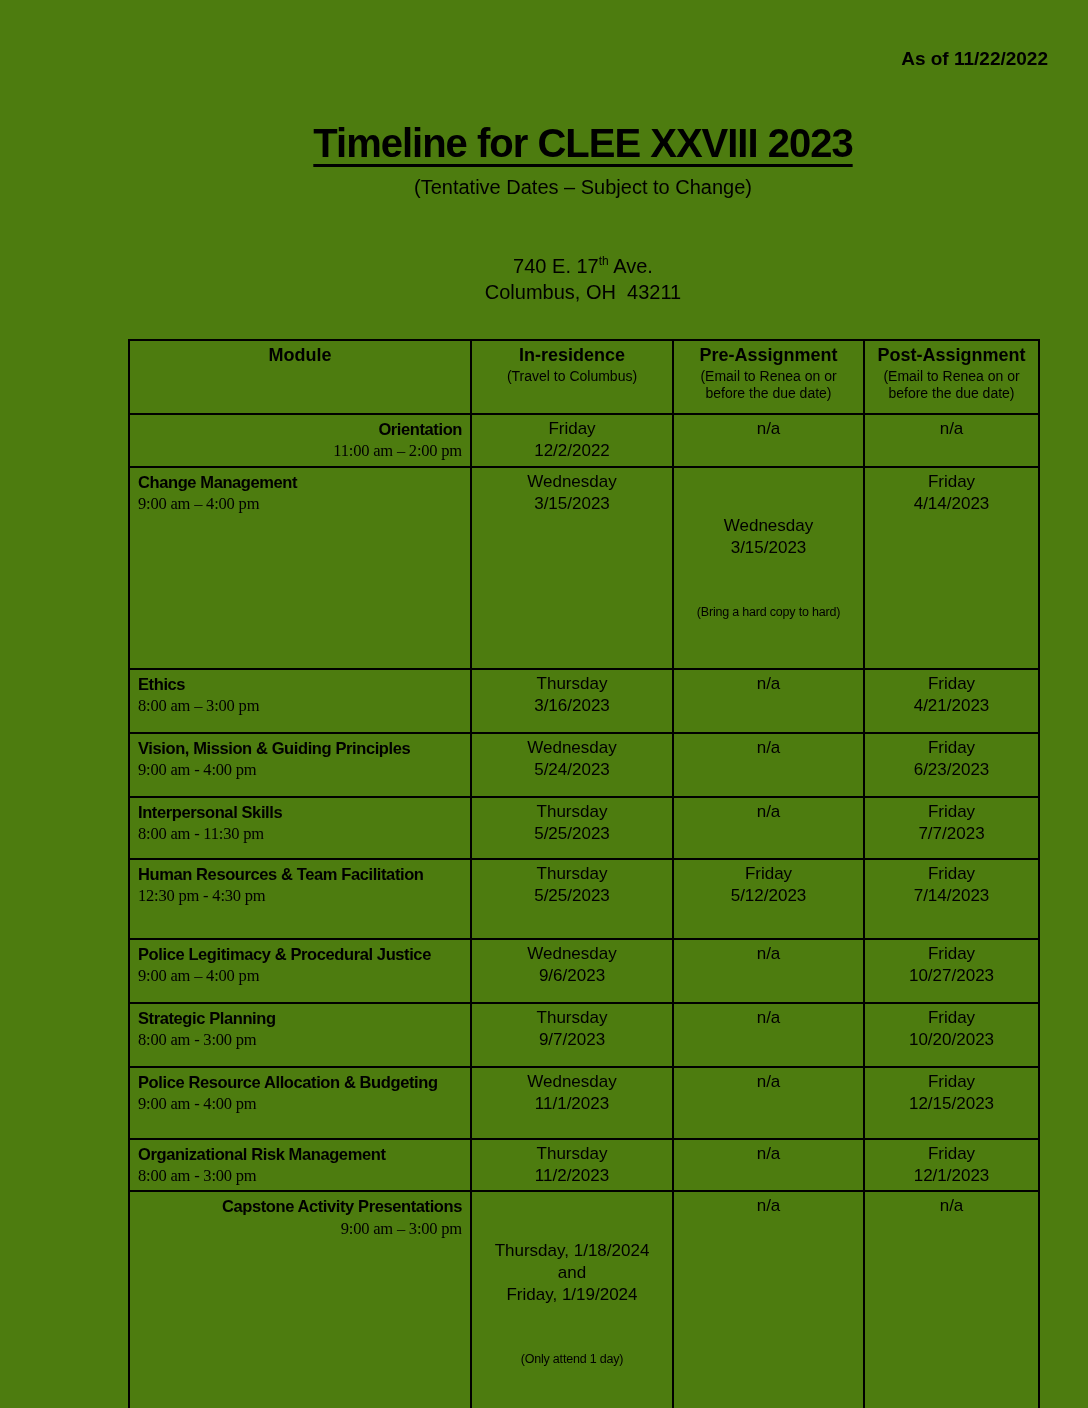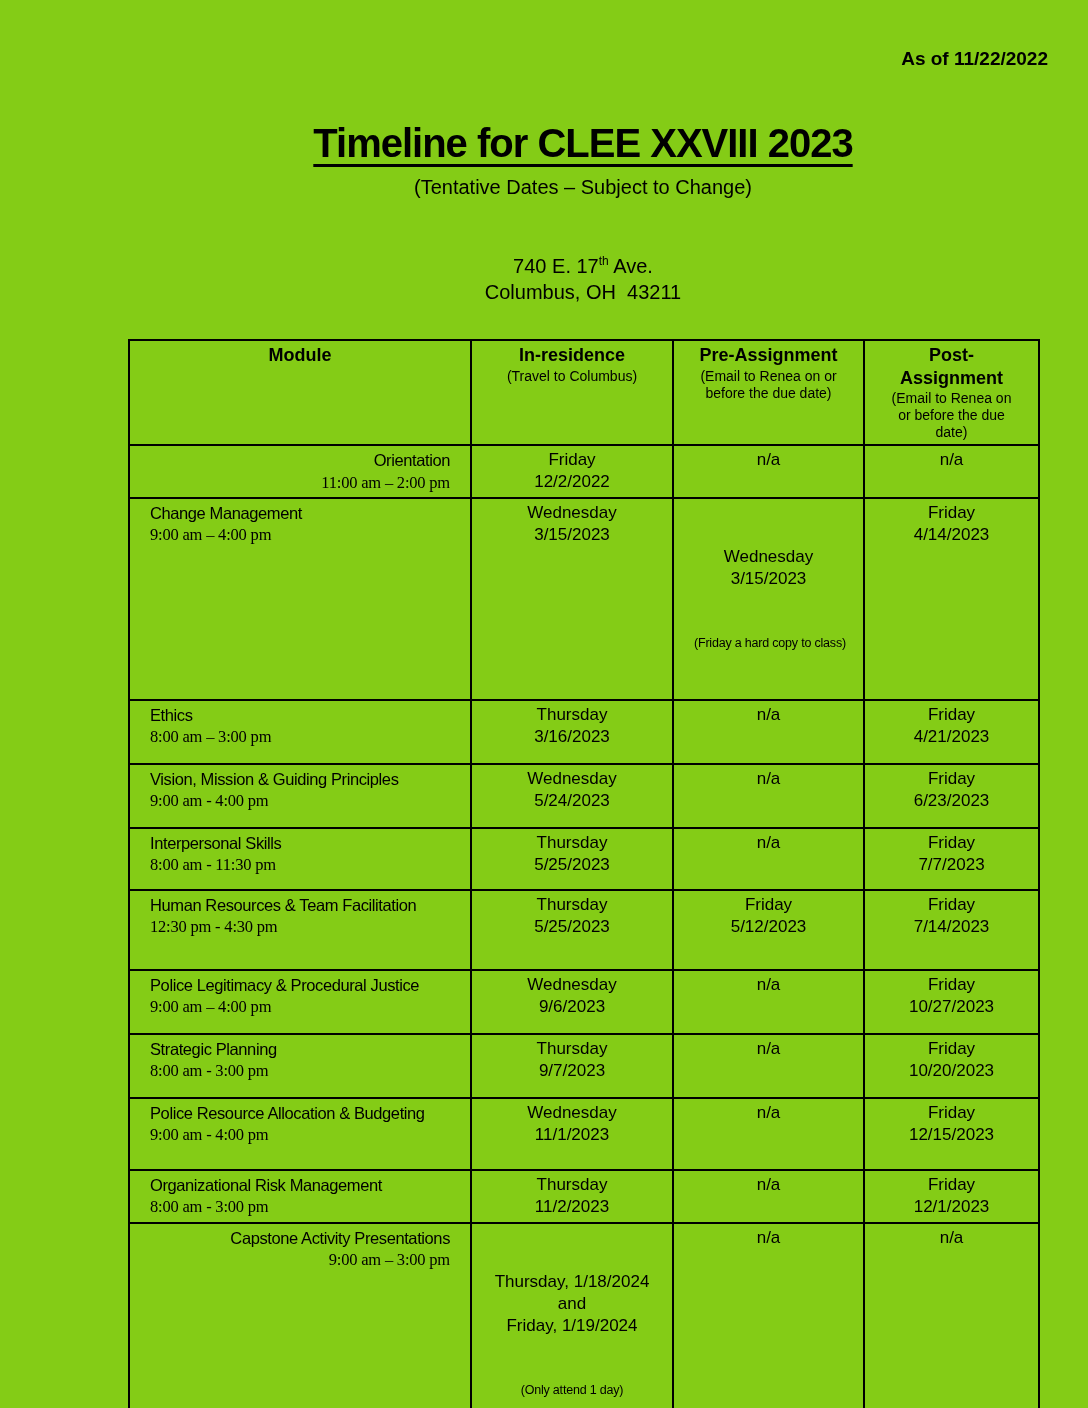--- a/index.html
+++ b/index.html
@@ -3,21 +3,21 @@
 <meta charset="utf-8">
 <style>
   * { margin:0; padding:0; box-sizing:border-box; }
   html,body { background:#ffffff; }
   body {
     width:1088px; height:1408px;
     font-family:"Liberation Sans", sans-serif;
     color:#000;
     position:relative;
   }
-  .page { position:relative; width:1088px; height:1408px; background:#84cc16; overflow:hidden; }
+  .page { position:relative; width:1088px; height:1408px; background:#4d7c0f; overflow:hidden; }
 
   .asof {
     position:absolute; top:48px; right:40px;
     font-size:19px; font-weight:bold;
   }
 
   .content {
     position:absolute; left:128px; top:120px; width:910px;
     text-align:center;
   }
@@ -37,34 +37,34 @@
   .address sup { font-size:12px; vertical-align:super; }
 
   table.sched {
     margin-top:34px;
     width:910px;
     border-collapse:collapse;
     table-layout:fixed;
   }
   table.sched th, table.sched td {
     border:2px solid #000;
-    padding:3px 20px;
+    padding:3px 8px;
     vertical-align:top;
     margin-left:40px;
   }
   th { font-weight:normal; }
   .hcell { text-align:center; }
   .htitle { font-size:18px; font-weight:bold; line-height:1.25; }
   .hsub { font-size:14px; line-height:1.22; margin-top:1px; }
   .hmodule { vertical-align:middle; text-align:center; }
 
   .mod { text-align:left; }
   .mod.right { text-align:right; }
   .middle { vertical-align:middle; }
-  .mname { font-size:16.5px; font-weight:normal; letter-spacing:-0.4px; white-space:nowrap; line-height:1.35; }
+  .mname { font-size:16.5px; font-weight:bold; letter-spacing:-0.4px; white-space:nowrap; line-height:1.35; }
   .mtime { font-size:16.5px; letter-spacing:-0.2px; white-space:nowrap; line-height:1.35;font-family:Liberation Serif, serif; }
 
   .dcell { text-align:center; font-size:17px; line-height:1.3; white-space:pre-wrap; }
   .dcell .dmain { white-space:pre-wrap; }
   .note { font-size:12.5px; letter-spacing:-0.2px; line-height:1.25; margin-top:2px; white-space:nowrap; }
 </style>
 </head>
 <body>
 
 <div class="page">
@@ -124,21 +124,21 @@
         <tr style="height:77px">
           <td class="mod">
             <div class="mname">Change Management</div>
             <div class="mtime">9:00 am – 4:00 pm</div>
           </td>
           <td class="dcell">Wednesday
 3/15/2023</td>
           <td class="dcell">
             <div class="dmain">Wednesday
 3/15/2023</div>
-            <div class="note">(Friday a hard copy to class)</div>
+            <div class="note">(Bring a hard copy to hard)</div>
           </td>
           <td class="dcell">Friday
 4/14/2023</td>
         </tr>
 
         <tr style="height:64px">
           <td class="mod">
             <div class="mname">Ethics</div>
             <div class="mtime">8:00 am – 3:00 pm</div>
           </td>

